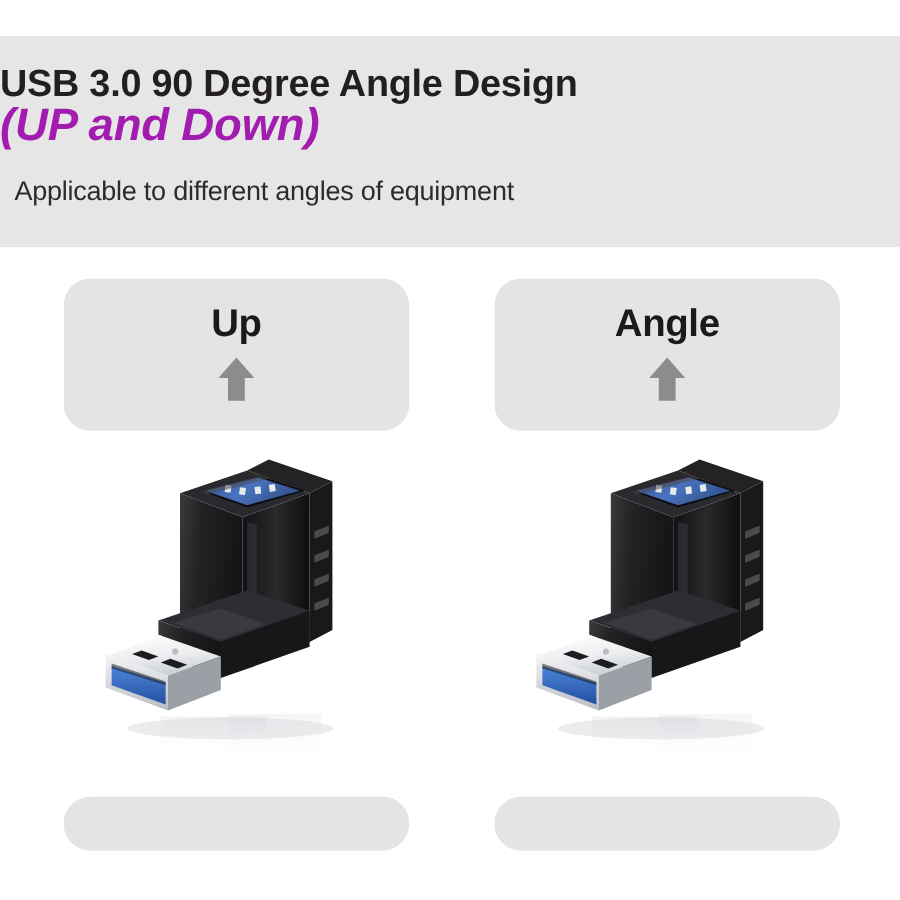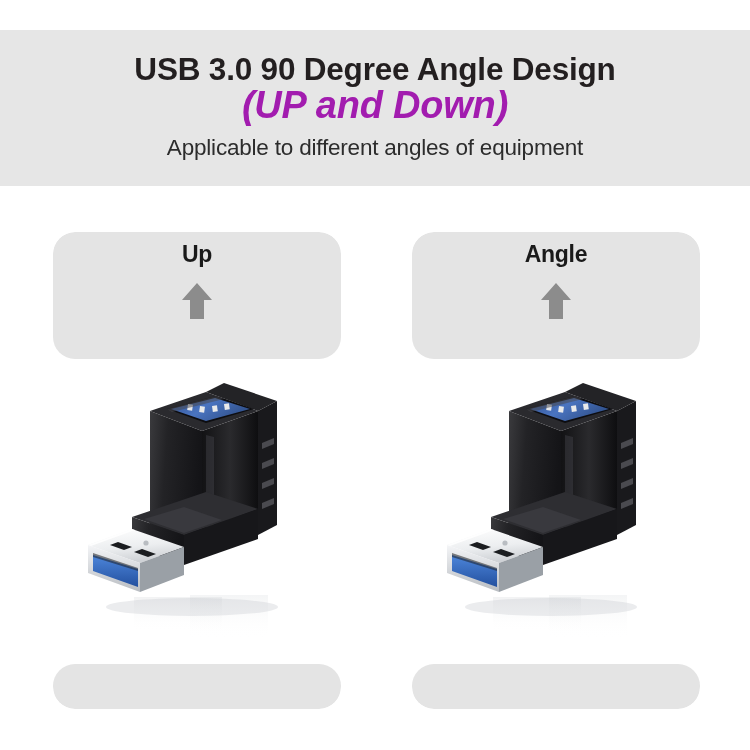--- a/index.html
+++ b/index.html
@@ -21,24 +21,23 @@
     height: 750px;
     background: #ffffff;
   }
 
   
   .header-band {
     position: absolute;
     left: 0;
     top: 30px;
     width: 750px;
-    height: 156px;
+    height: 176px;
     background: #e6e6e6;
     box-sizing: border-box;
-    text-align: center;
   }
   .title {
     margin: 0;
     padding-top: 21px;
     font-size: 31.5px;
     font-weight: bold;
     line-height: 36px;
     color: #231f20;
     letter-spacing: -0.2px;
   }
@@ -46,21 +45,21 @@
     display: block;
     margin: 0;
     font-size: 38px;
     font-weight: bold;
     line-height: 36px;
     color: #a21caf;
     letter-spacing: -0.2px;
     font-style: italic;
   }
   .subtitle {
-    margin: 0;
+    margin: 12px;
     padding-top: 11px;
     font-size: 22.5px;
     font-weight: normal;
     line-height: 27px;
     color: #2c2c2c;
     letter-spacing: -0.2px;
   }
 
   
   .card {
@@ -81,22 +80,22 @@
     left: 0;
     top: 0;
     width: 288px;
     height: 127px;
     background: #e4e4e4;
     border-radius: 22px 22px 22px 22px;
     text-align: center;
   }
   .card-title {
     margin: 0;
-    padding-top: 3px;
-    font-size: 23px;
+    padding-top: 18px;
+    font-size: 32px;
     font-weight: bold;
     line-height: 38px;
     color: #1a1a1a;
     letter-spacing: -0.3px;
   }
   .arrow-wrap {
     margin: 0 auto;
     padding-top: 8px;
     width: 34px;
   }

